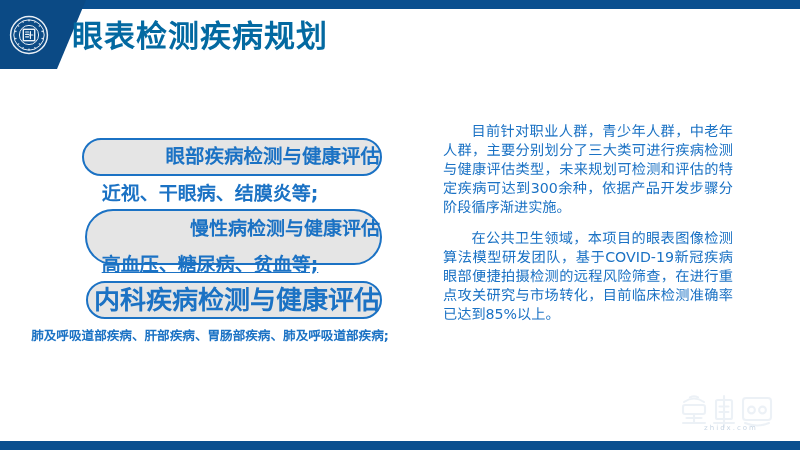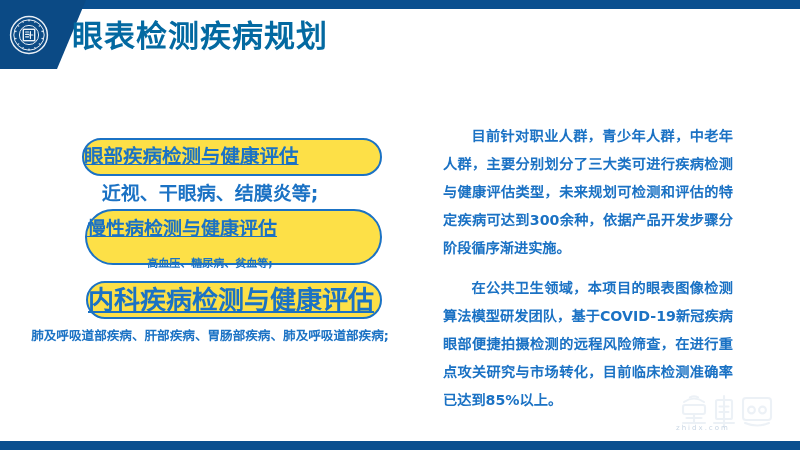--- a/index.html
+++ b/index.html
@@ -74,26 +74,25 @@
     position: absolute;
     left: 0;
     top: 126px;
     width: 420px;
     height: 240px;
   }
   .pill {
     box-sizing: border-box;
     border: 2.2px solid #1b72c4;
     border-radius: 999px;
-    background: #fde047;
-    text-align: left;
+    background: #e5e5e5;
+    text-align: right;
     color: #1b72c4;
     font-weight: bold;
     white-space: nowrap;
-    text-decoration: underline;
   }
   .pill-1 {
     position: absolute;
     left: 82px;
     top: 12px;
     width: 300px;
     height: 38px;
     font-size: 19.5px;
     line-height: 34px;
   }
@@ -127,43 +126,44 @@
     left: 0;
     top: 58px;
     width: 420px;
     font-size: 19px;
     line-height: 18px;
   }
   .sub-2 {
     left: 0;
     top: 129px;
     width: 420px;
-    font-size: 11px;
+    font-size: 19px;
     line-height: 18px;
+    text-decoration: underline;
   }
   .sub-3 {
     left: 0;
     top: 201px;
     width: 420px;
     font-size: 12.6px;
     line-height: 18px;
   }
 
   
   .right-col {
     position: absolute;
     left: 443px;
     top: 122px;
     width: 290px;
   }
   .para {
     color: #1b72c4;
     font-size: 14.2px;
-    line-height: 28px;
-    font-weight: bold;
+    line-height: 19px;
+    font-weight: normal;
     text-indent: 2em;
     text-align: justify;
     text-justify: inter-ideograph;
     margin: 0;
   }
   .para + .para {
     margin-top: 12px;
   }
 
   
@@ -173,21 +173,21 @@
     top: 390px;
     width: 110px;
     height: 44px;
     opacity: 0.5;
   }
   .watermark-url {
     position: absolute;
     left: 676px;
     top: 424px;
     width: 110px;
-    text-align: left;
+    text-align: center;
     font-size: 7px;
     letter-spacing: 2px;
     color: #c9d6e4;
   }
 
   
   .footer-bar {
     position: absolute;
     left: 0;
     bottom: 0;

